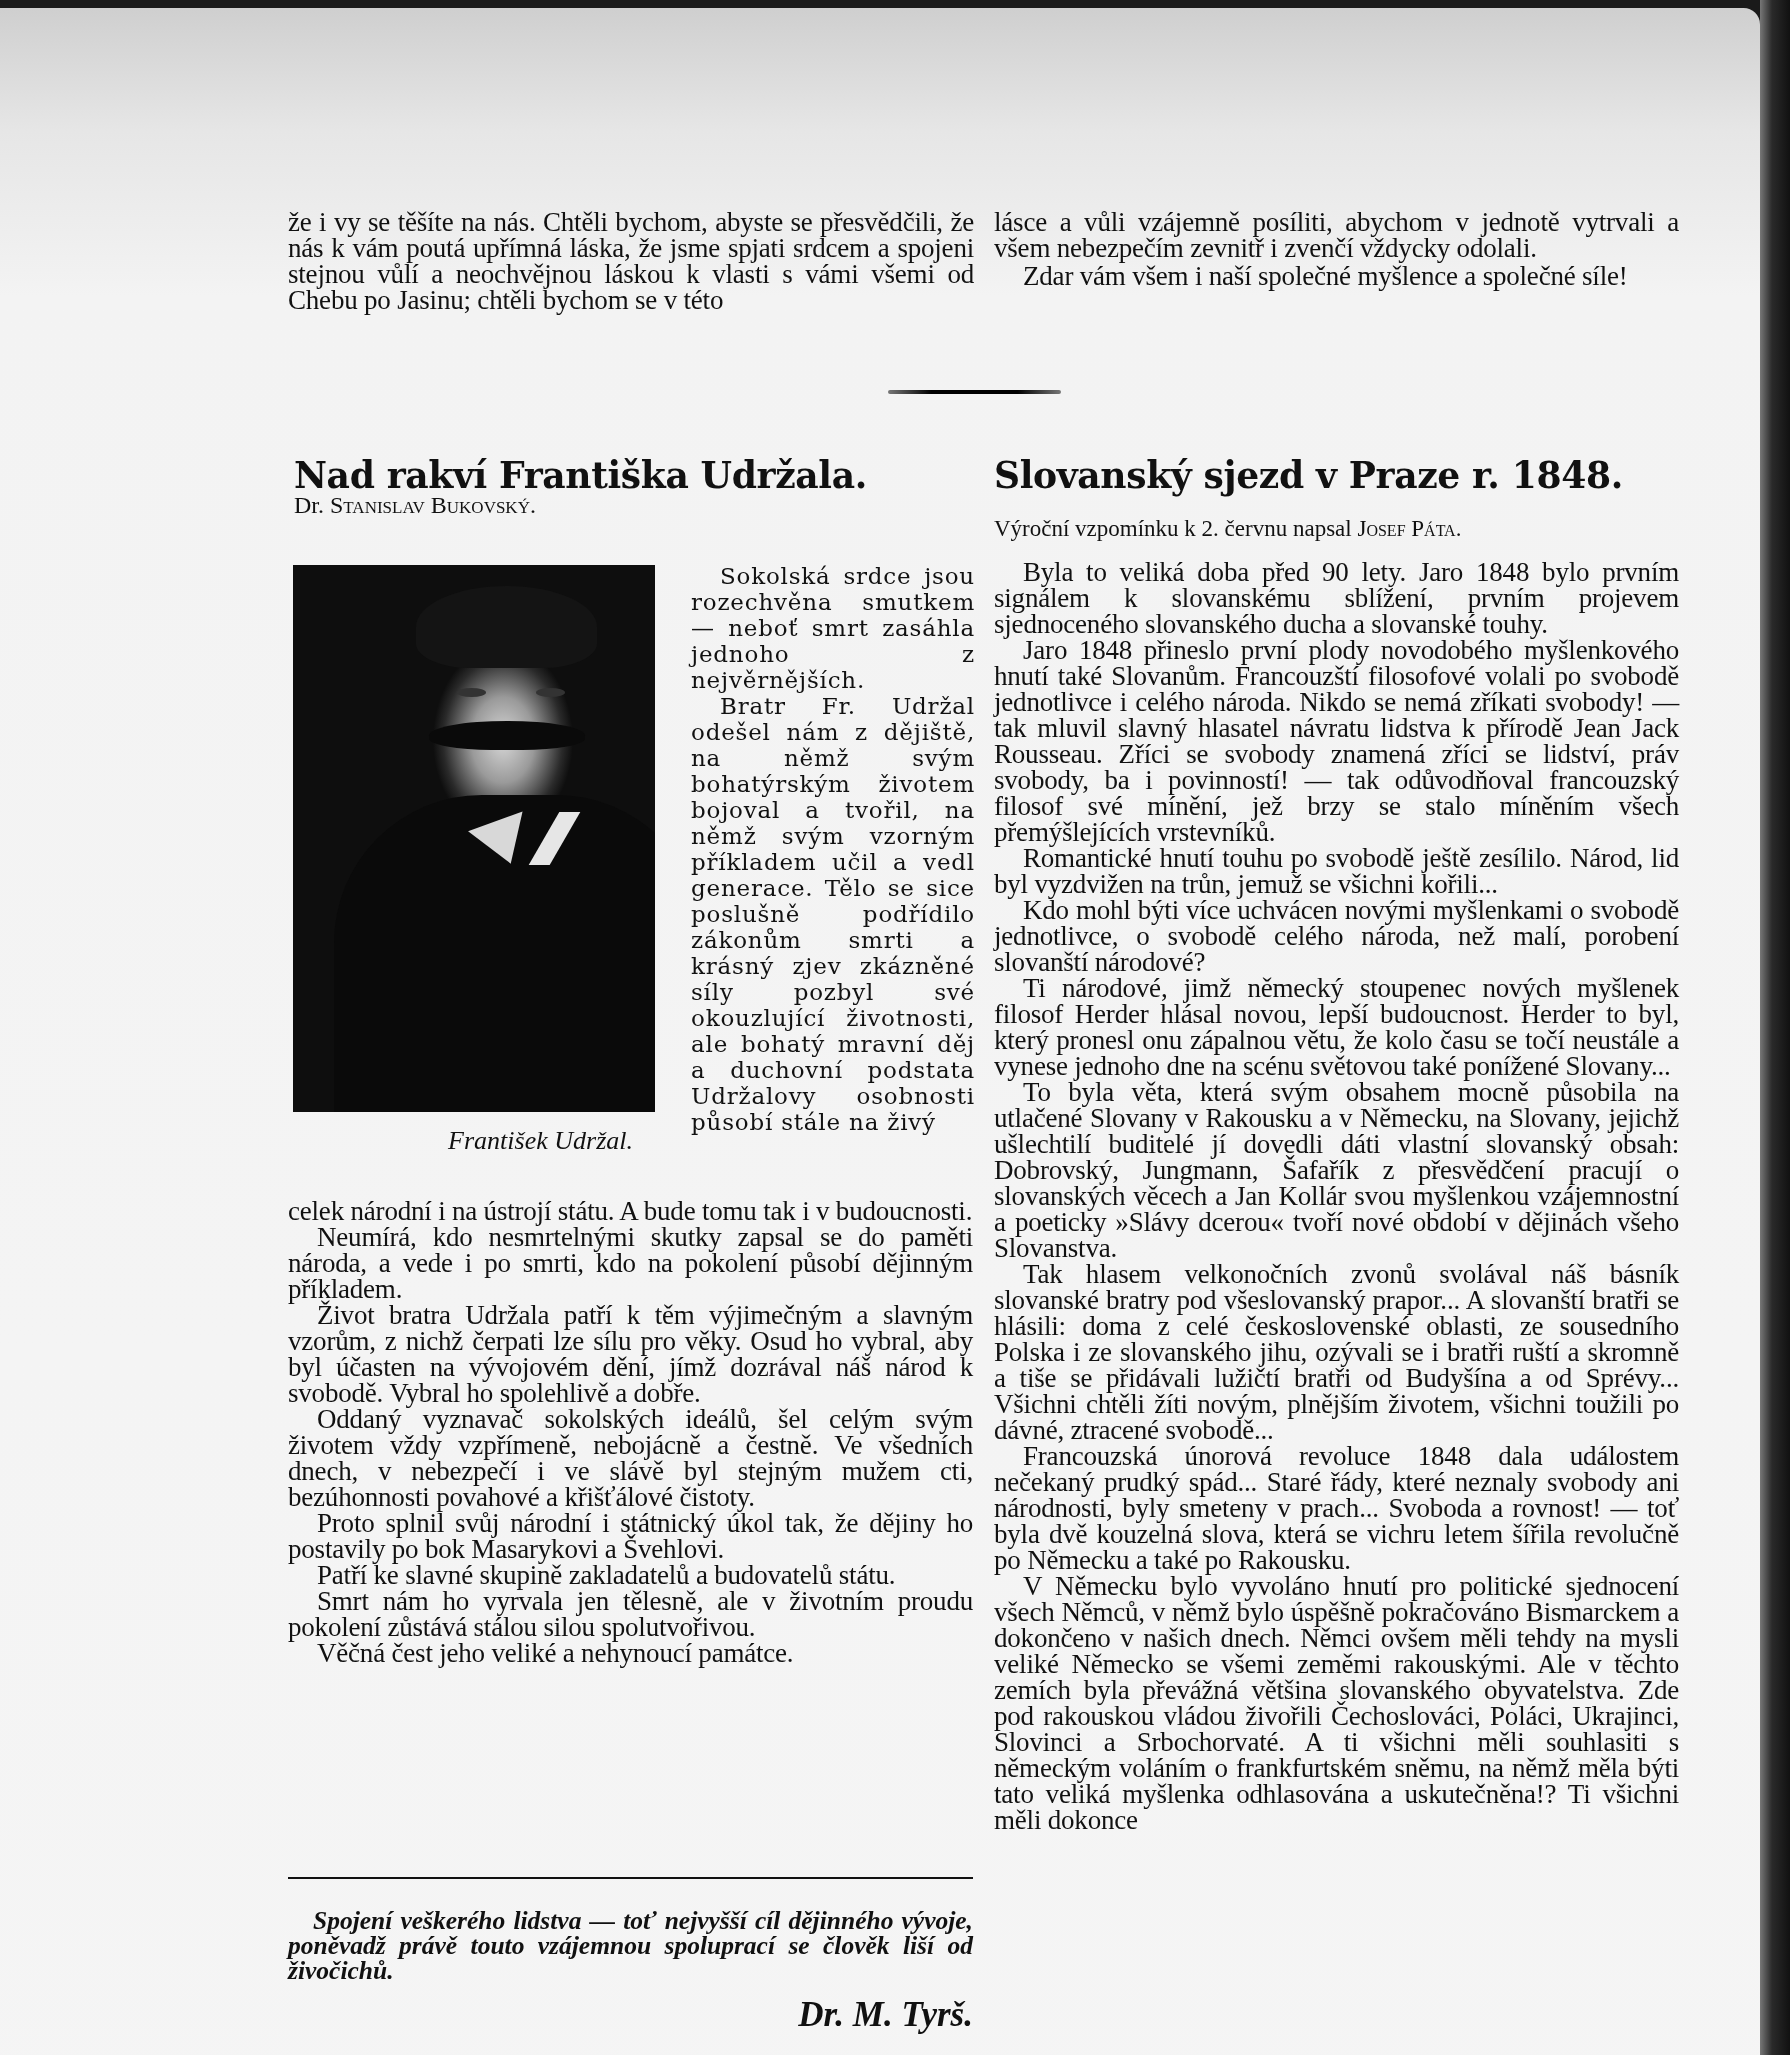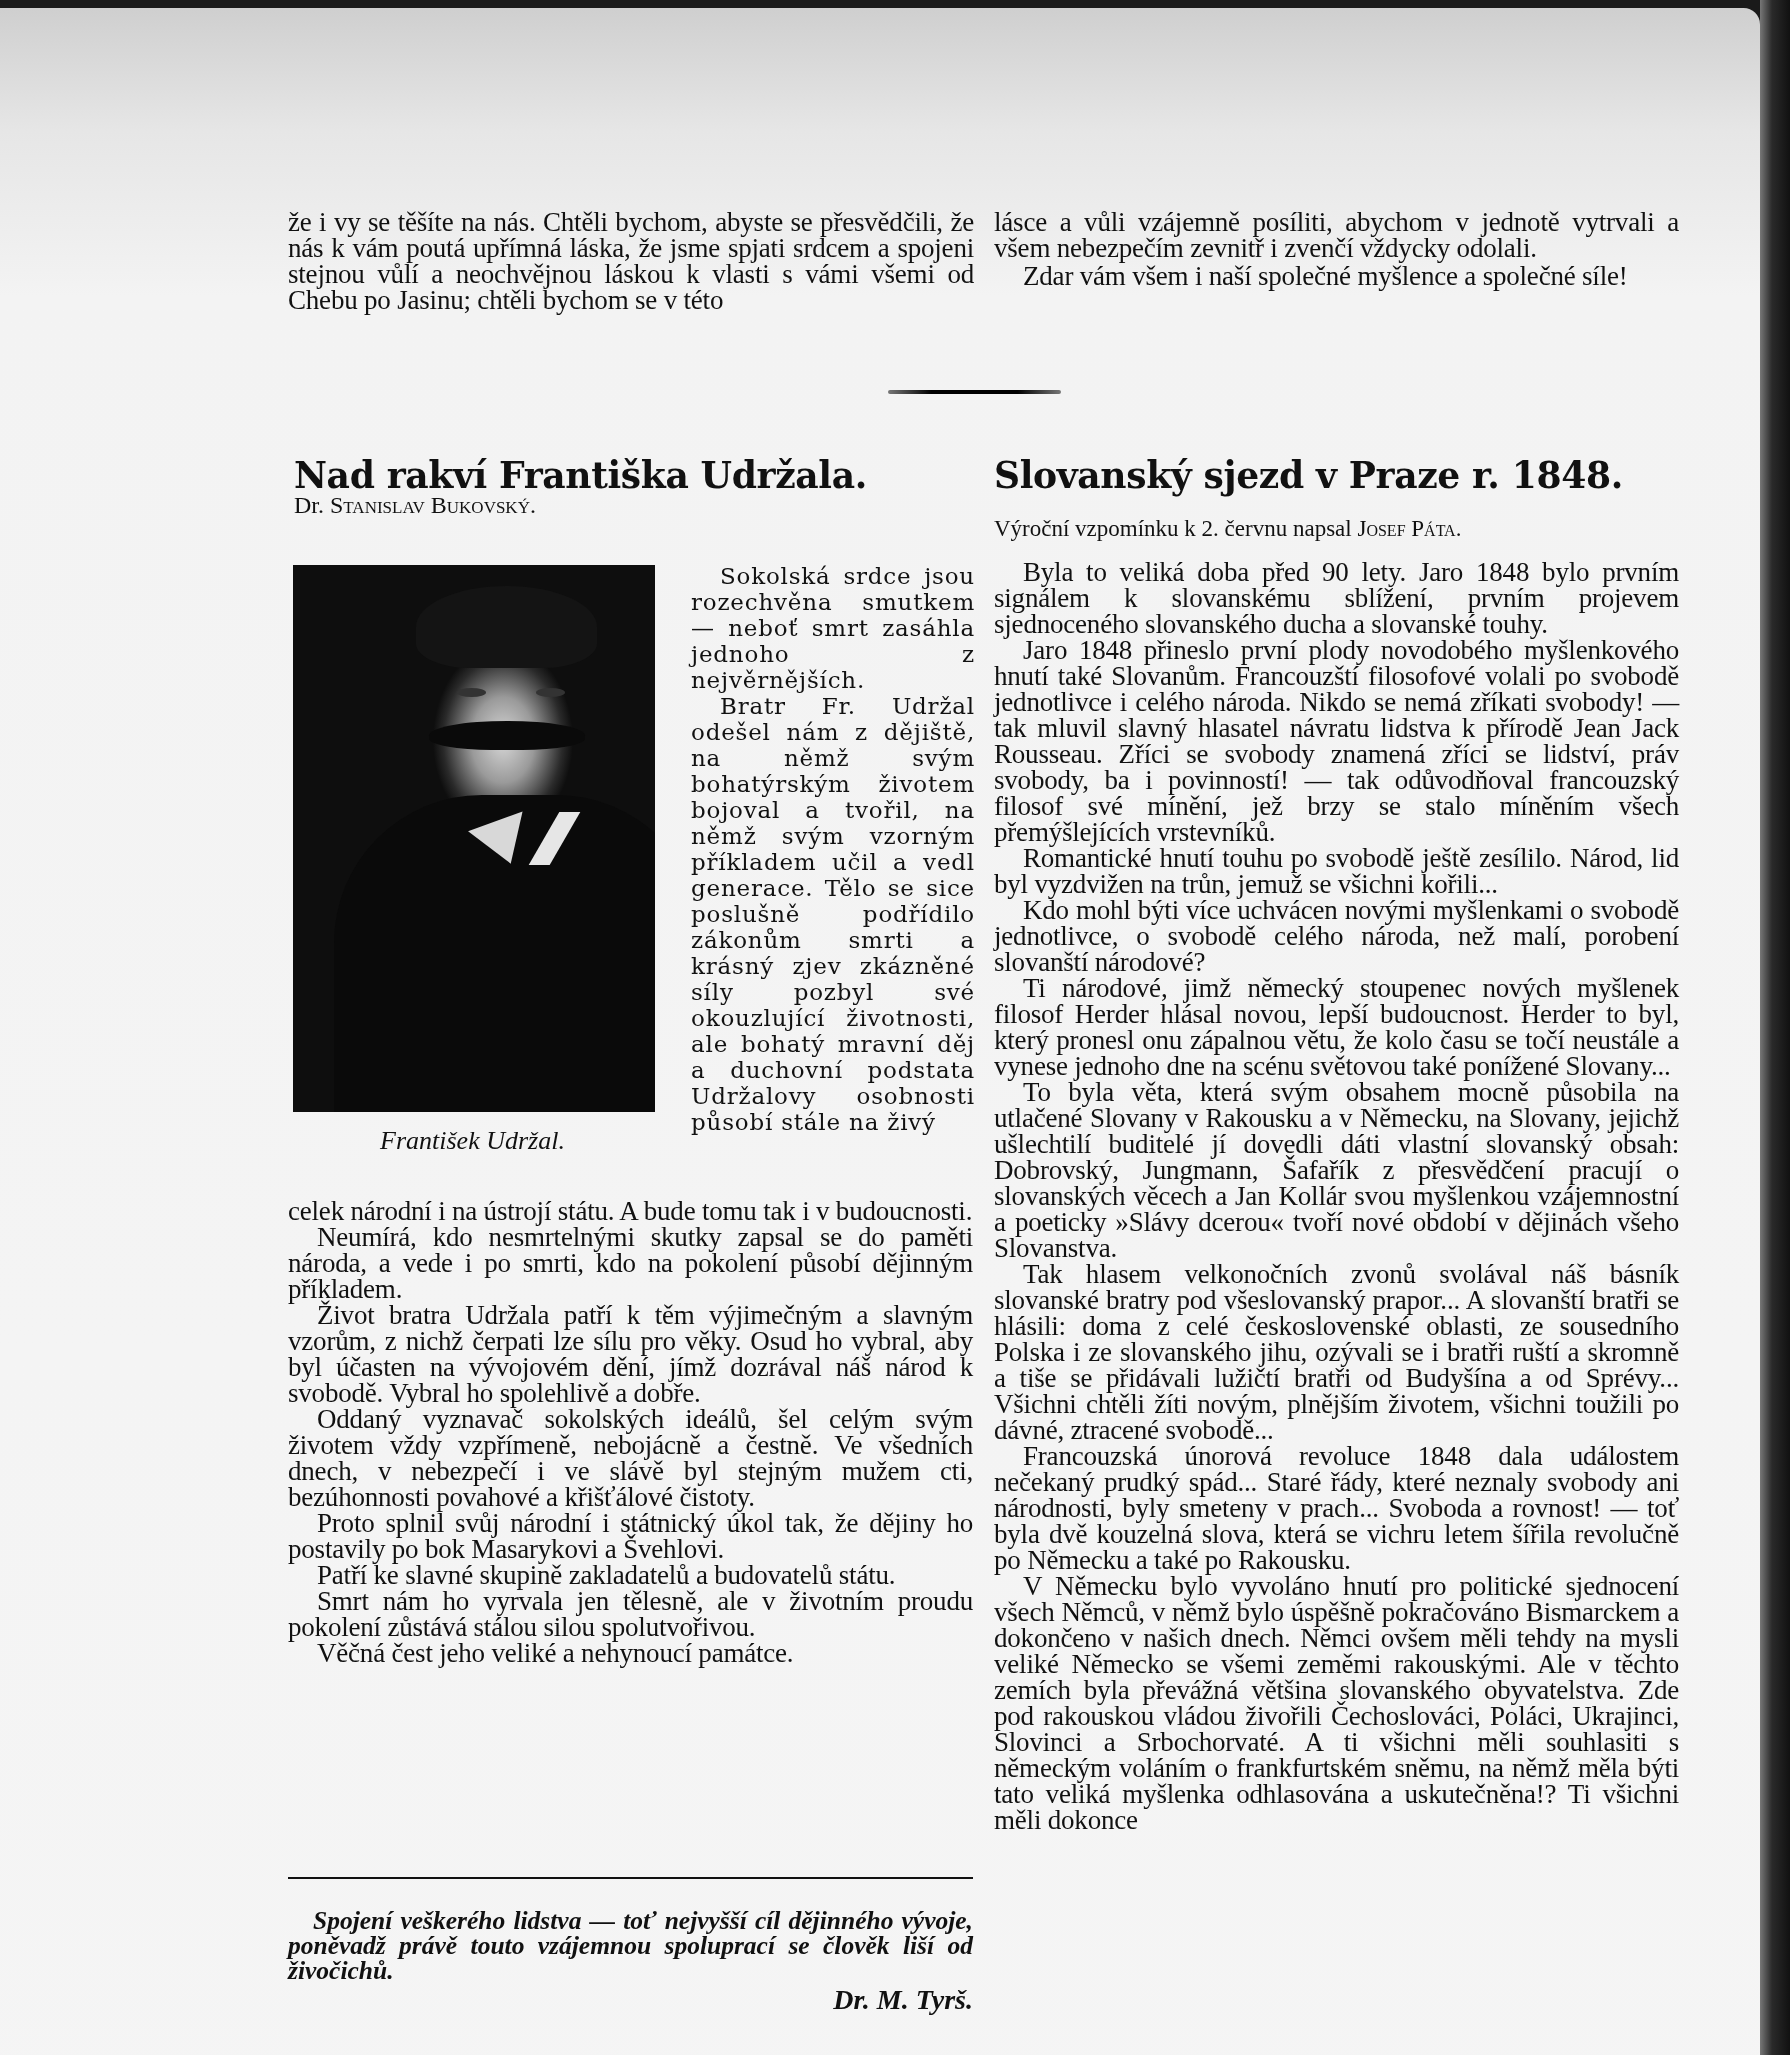--- a/index.html
+++ b/index.html
@@ -61,39 +61,39 @@
   .photo .collar2 {
     position: absolute; left: 251px; top: 247px; width: 20.6px; height: 53px;
     background: #e6e6e6; transform: skewX(-30deg);
   }
   .photo .coat {
     position: absolute; left: 41px; top: 230px; width: 370px; height: 370px;
     background: #0a0a0a; border-radius: 40% 40% 0 0; z-index: -0;
   }
   .caption {
     position: absolute; left: 312px; top: 1118px; width: 321px;
-    font-family: "Liberation Serif", serif; font-style: italic; font-size: 26px; text-align: center;
+    font-family: "Liberation Serif", serif; font-style: italic; font-size: 26px; text-align: right;
   }
   .float-text { position: absolute; left: 691px; top: 555px; width: 284px; }
   .float-text.body-text {
     font-family: "DejaVu Serif", serif; font-size: 23px; line-height: 26px; letter-spacing: 0.8px;
   }
   .center-rule {
     position: absolute; left: 888px; top: 382px; width: 173px; height: 4.1px;
     background: linear-gradient(90deg, #777 0%, #000 25%, #000 75%, #777 100%);
     border-radius: 2.1px;
   }
   .hrule { position: absolute; left: 288px; top: 1869px; width: 685px; height: 2.1px; background: #111; }
   .quote {
     position: absolute; left: 288px; top: 1900px; width: 685px;
     font-family: "Liberation Serif", serif; font-style: italic; font-weight: bold;
     font-size: 25.5px; line-height: 25px; text-align: justify;
   }
   .quote p { margin: 0; text-indent: 25px; }
-  .quote .sig { text-align: right; margin-top: 4px; font-size: 28px; }
+  .quote .sig { text-align: right; margin-top: 19px; font-size: 35px; }
   .poem {
     font-family: "Liberation Serif", serif; font-size: 27px; line-height: 25.5px;
     padding-left: 103px; margin: 29px 0 31px 0;
   }
   .poem div { white-space: nowrap; }
 </style>
 </head>
 <body>
 
 <div class="paper">

